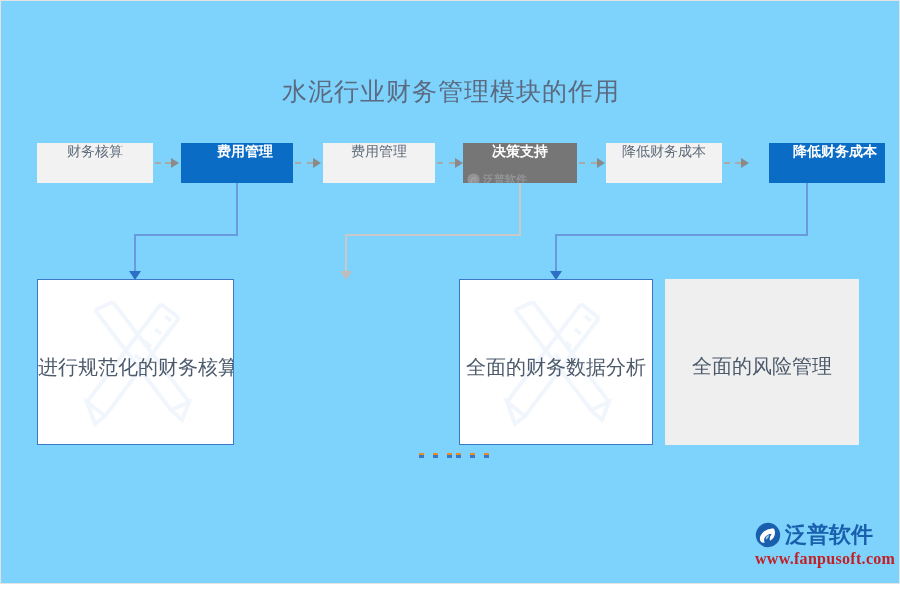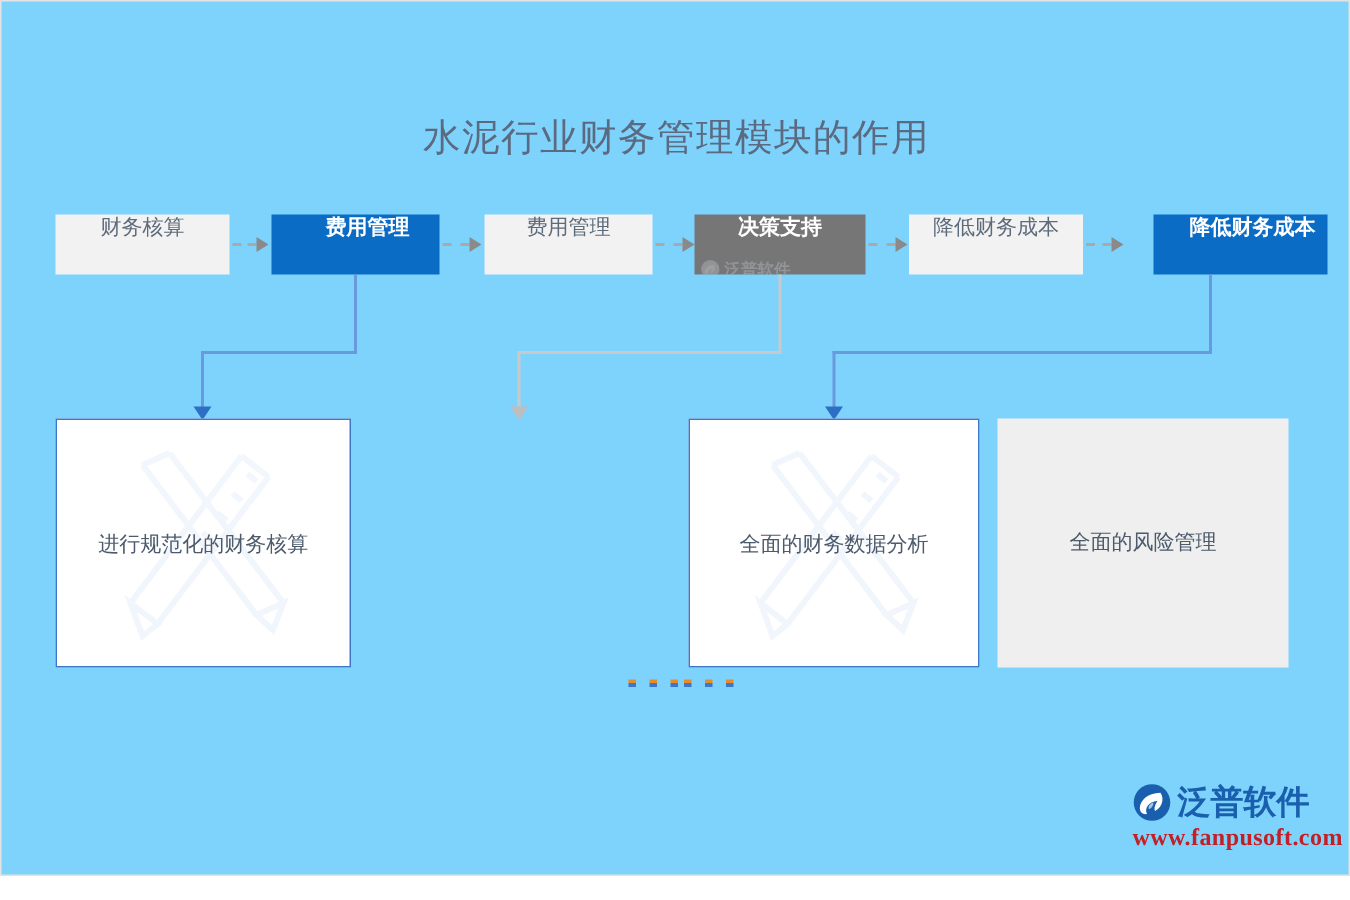--- a/index.html
+++ b/index.html
@@ -134,21 +134,21 @@
   .card.filled {
     background: #efefef;
     border: none;
   }
   .card-label {
     position: absolute;
     left: 0;
     top: 74px;
     width: 100%;
     text-align: center;
-    font-size: 14px;
+    font-size: 20px;
     color: #4c5a6b;
     z-index: 3;
     white-space: nowrap;
   }
   .card-watermark {
     position: absolute;
     left: 50%;
     top: 50%;
     transform: translate(-50%, -50%);
     z-index: 1;

